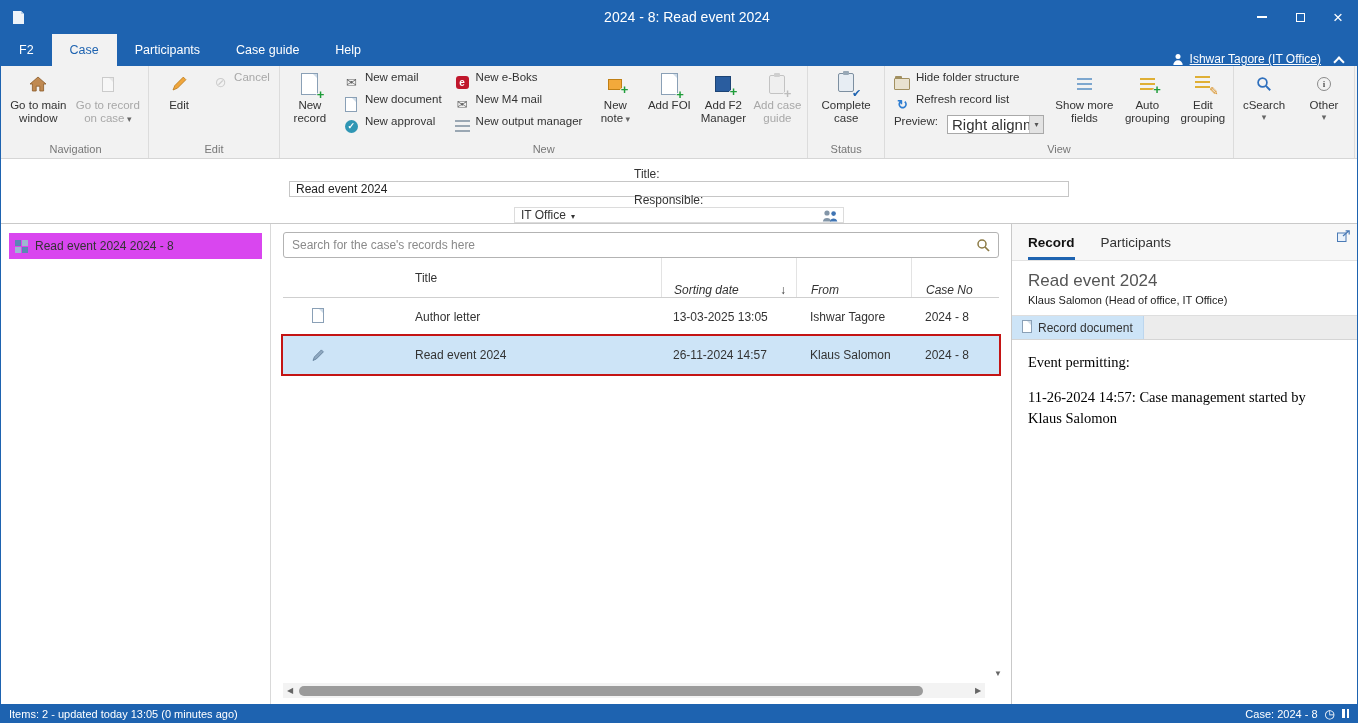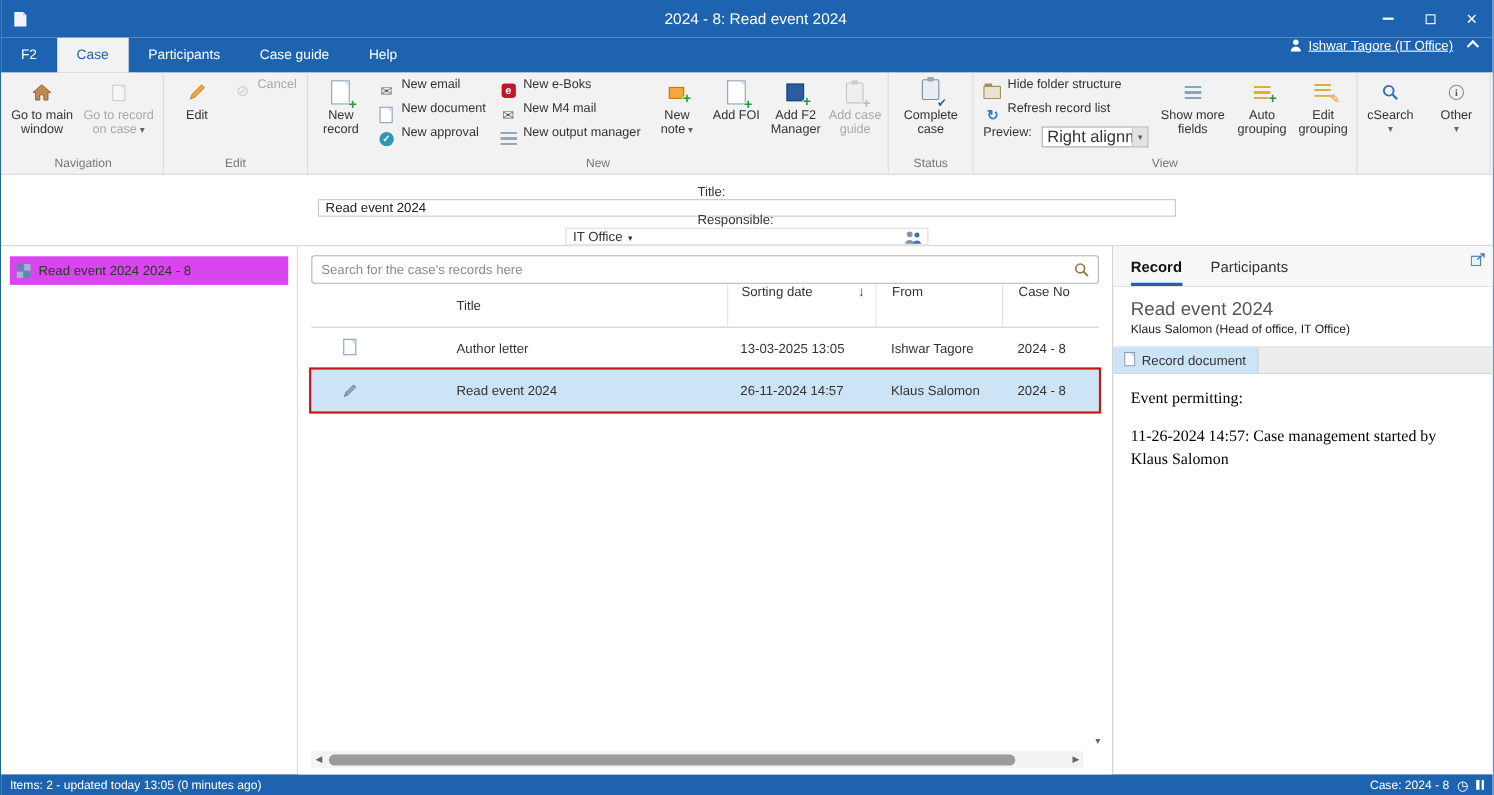--- a/index.html
+++ b/index.html
@@ -14,21 +14,21 @@
   .win-controls { margin-left:auto; display:flex; z-index:1; }
   .win-btn { width:38px; height:34px; display:flex; align-items:center; justify-content:center; cursor:default; }
   .g-min { width:10px; height:2px; background:#fff; }
   .g-max { width:9px; height:9px; border:1.5px solid #fff; }
   .g-close::after { content:"×"; font-size:17px; line-height:1; color:#fff; }
 
   
   .menubar { flex:0 0 32px; background:#1e63b0; display:flex; align-items:stretch; color:#fff; }
   .mtab { display:flex; align-items:center; padding:0 18px; font-size:12.5px; }
   .mtab.active { background:#f2f2f2; color:#1e63b0; }
-  .menu-right { margin-left:auto; display:flex; align-items:flex-start; gap:14px; padding-right:14px; }
+  .menu-right { margin-left:auto; display:flex; align-items:flex-end; gap:14px; padding-right:14px; }
   .user-link { display:flex; align-items:center; gap:6px; text-decoration:underline; color:#fff; }
   .chev-up { width:8px; height:8px; border-left:2px solid #fff; border-top:2px solid #fff; transform:rotate(45deg); margin-top:4px; }
 
   
   .ribbon { flex:0 0 93px; background:#f2f2f2; border-bottom:1px solid #d6d6d6; display:flex; align-items:stretch; padding:0 2px; }
   .rgroup { display:flex; flex-direction:column; border-right:1px solid #dcdcdc; padding:2px 3px 0; }
   .rg-content { display:flex; align-items:flex-start; flex:1; }
   .rg-label { font-size:11px; color:#777; text-align:center; padding:1px 0 3px; min-height:16px; }
   .rbig { display:flex; flex-direction:column; align-items:center; text-align:center; gap:3px; padding:4px 3px 0; font-size:11.5px; line-height:1.15; color:#333; min-width:54px; max-width:80px; }
   .rbig .ric { height:24px; display:flex; align-items:center; justify-content:center; }
@@ -99,21 +99,21 @@
   .search-box { height:26px; border:1px solid #b3b3b3; border-radius:3px; display:flex; align-items:center; padding:0 8px; gap:6px; background:#fff; }
   .search-box input { flex:1; border:none; outline:none; font-size:12px; font-family:inherit; color:#333; background:transparent; }
   .search-box input::placeholder { color:#8a8a8a; }
 
   .thead { display:flex; align-items:center; height:40px; border-bottom:1px solid #cfcfcf; color:#333; }
   .tcell-icon { width:70px; flex:0 0 70px; display:flex; justify-content:center; }
   .tcell-title { flex:1; padding-left:62px; min-width:0; white-space:nowrap; overflow:hidden; }
   .tcell-date { flex:0 0 135px; padding-left:12px; }
   .tcell-from { flex:0 0 115px; padding-left:14px; }
   .tcell-case { flex:0 0 88px; padding-left:14px; }
-  .thead .tcell-date, .thead .tcell-from, .thead .tcell-case { border-left:1px solid #e3e3e3; align-self:stretch; display:flex; align-items:flex-start; }
+  .thead .tcell-date, .thead .tcell-from, .thead .tcell-case { border-left:1px solid #e3e3e3; align-self:stretch; display:flex; align-items:flex-end;font-style:italic; }
   .thead .tcell-date { justify-content:space-between; padding-right:10px; }
   .sort-arrow { font-size:12px; color:#333; }
 
   .trow { display:flex; align-items:center; height:38px; border-bottom:1px solid #f1f1f1; }
   .trow.selected { background:#cde4f7; outline:2px solid #c41414; position:relative; z-index:1; border-bottom-color:transparent; }
 
   .hscroll { position:absolute; left:12px; right:26px; bottom:6px; height:15px; display:flex; align-items:center; background:#f3f3f3; }
   .hs-btn { width:14px; text-align:center; color:#666; font-size:8px; line-height:15px; }
   .hs-left::after { content:"◀"; }
   .hs-right::after { content:"▶"; }

